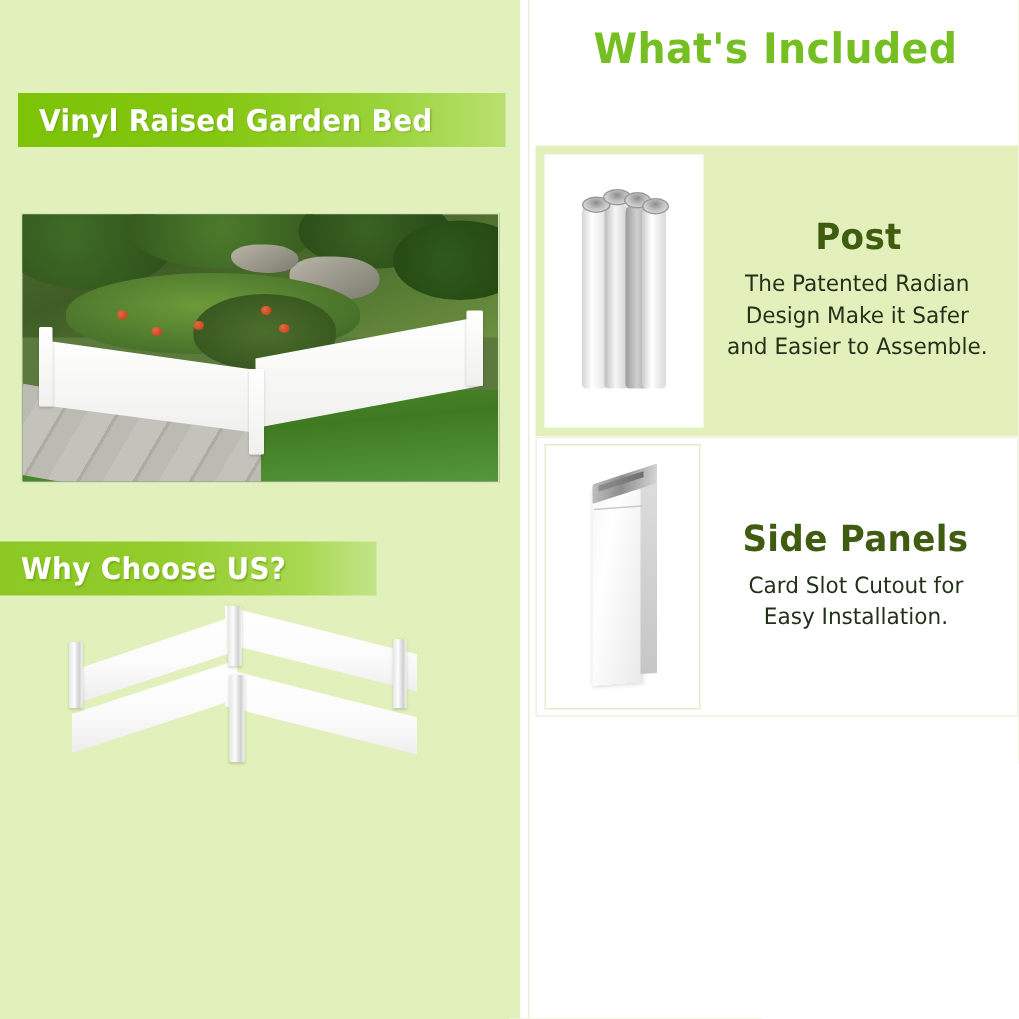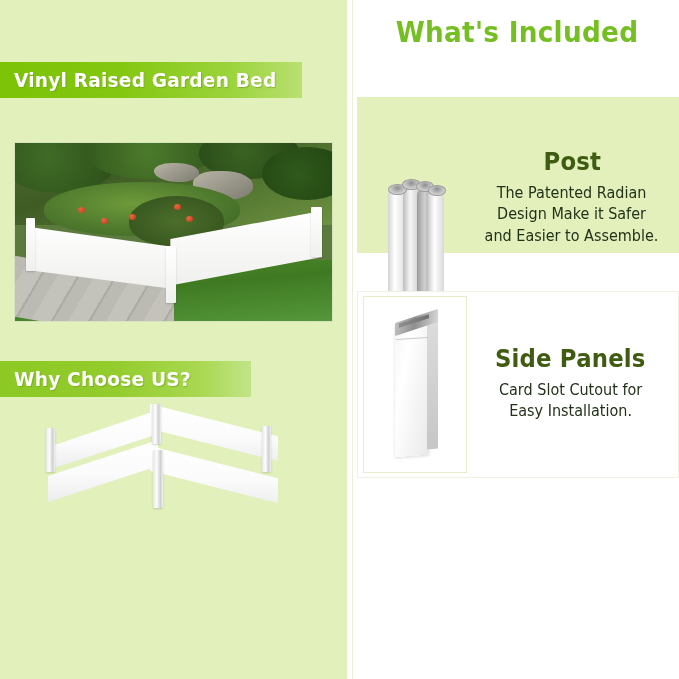--- a/index.html
+++ b/index.html
@@ -26,21 +26,21 @@
   }
 
   
   .banner{
     position:absolute;height:36px;
     display:flex;align-items:center;
     padding-left:14px;
     box-sizing:border-box;
   }
   .banner-title{
-    position:absolute;left:0;top:62px;width:302px;
+    position:absolute;left:12px;top:62px;width:325px;
     background:linear-gradient(90deg,#7cc307 0%,#84c711 40%,#9ad33a 75%,#b9e070 100%);
   }
   .banner-why{
     position:absolute;left:0;top:361px;width:251px;
     background:linear-gradient(90deg,#8cc924 0%,#93cc2c 45%,#a9d851 80%,#c2e489 100%);
   }
   .banner-text{
     color:#ffffff;
     font-family:"DejaVu Sans", sans-serif;
     font-weight:bold;
@@ -114,21 +114,21 @@
     white-space:nowrap;
   }
 
   .card{
     position:absolute;left:2px;width:322px;
     box-sizing:border-box;
     display:flex;align-items:stretch;
   }
   .card-green{background:#e3f0bc;}
   .card-white{background:#ffffff;border:1px solid #f1f0e2;}
-  .card-1{top:97px;height:156px;align-items:flex-end;}
+  .card-1{top:97px;height:194px;}
   .card-2{top:291px;height:187px;}
   .card-3{top:489px;height:180px;}
 
   .imgbox{
     background:#ffffff;position:relative;flex:0 0 auto;
     box-sizing:border-box;
   }
   .imgbox-bordered{border:1px solid #e7eccb;}
   .card-1 .imgbox{width:106px;margin:6px 0 6px 6px;}
   .card-2 .imgbox{width:104px;margin:4px 0 4px 5px;}

